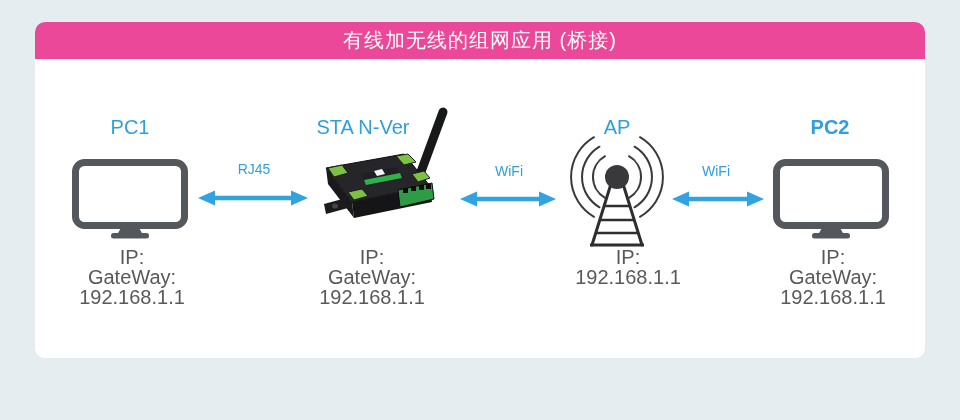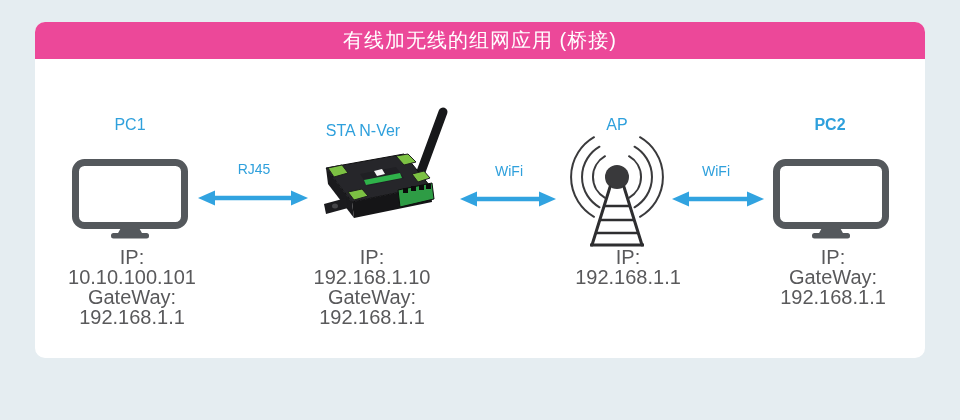--- a/index.html
+++ b/index.html
@@ -1,36 +1,36 @@
 <!DOCTYPE html>
 <html><head>
 <meta charset="utf-8">
 <style>
   html,body{margin:0;padding:0;width:960px;height:420px;overflow:hidden;}
   body{background:#e5edf1;font-family:"Liberation Sans",sans-serif;position:relative;}
   .card{position:absolute;left:35px;top:22px;width:890px;height:336px;background:#ffffff;border-radius:10px;}
   .titlebar{position:absolute;left:0;top:0;width:100%;height:37px;background:#ec4899;border-radius:10px 10px 0 0;
             display:flex;align-items:center;justify-content:center;}
   .titlebar span{color:#ffffff;font-size:20px;letter-spacing:1px;}
-  .node-label{position:absolute;top:116px;width:160px;text-align:center;color:#2fa0dc;font-size:16px;}
+  .node-label{position:absolute;top:116px;width:160px;text-align:center;color:#2fa0dc;font-size:20px;}
   .link-label{position:absolute;width:120px;text-align:center;color:#2fa0dc;font-size:14px;}
   .info{position:absolute;top:247px;width:200px;text-align:center;color:#59595b;font-size:20px;line-height:20px;}
   .abs{position:absolute;}
 </style>
 </head>
 <body>
 
 <div class="card">
   <div class="titlebar">
     <span>有线加无线的组网应用 (桥接)</span>
   </div>
 </div>
 
 <div class="node-label" style="left:50px;">PC1</div>
-<div class="node-label" style="left:283px;margin-top:6px;">STA N-Ver</div>
+<div class="node-label" style="left:283px;">STA N-Ver</div>
 <div class="node-label" style="left:537px;">AP</div>
 <div class="node-label" style="left:750px;font-weight:bold;">PC2</div>
 
 <svg class="abs" style="left:71px;top:158px;" width="118" height="82" viewBox="0 0 118 82">
   <rect x="4.5" y="4.5" width="109" height="63" rx="9" fill="#ffffff" stroke="#54585c" stroke-width="7"></rect>
   <path d="M51 68 L67 68 L71.5 76 L46.5 76 Z" fill="#54585c"></path>
   <rect x="40" y="75" width="38" height="5.5" rx="2.5" fill="#54585c"></rect>
 </svg>
 
 <svg class="abs" style="left:772px;top:158px;" width="118" height="82" viewBox="0 0 118 82">
@@ -93,27 +93,25 @@
   <polygon points="96,9 79,1.5 79,16.5" fill="#31a3e0"></polygon>
 </svg>
 <svg class="abs" style="left:672px;top:190px;" width="92" height="18" viewBox="0 0 92 18">
   <line x1="14" y1="9" x2="78" y2="9" stroke="#31a3e0" stroke-width="4.5"></line>
   <polygon points="0,9 17,1.5 17,16.5" fill="#31a3e0"></polygon>
   <polygon points="92,9 75,1.5 75,16.5" fill="#31a3e0"></polygon>
 </svg>
 
 <div class="info" style="left:32px;">
   <div>IP:</div>
-  <div>10.10.100.101</div>
   <div>GateWay:</div>
   <div>192.168.1.1</div>
 </div>
 <div class="info" style="left:272px;">
   <div>IP:</div>
-  <div>192.168.1.10</div>
   <div>GateWay:</div>
   <div>192.168.1.1</div>
 </div>
 <div class="info" style="left:528px;">
   <div>IP:</div>
   <div>192.168.1.1</div>
 </div>
 <div class="info" style="left:733px;">
   <div>IP:</div>
   <div>GateWay:</div>

